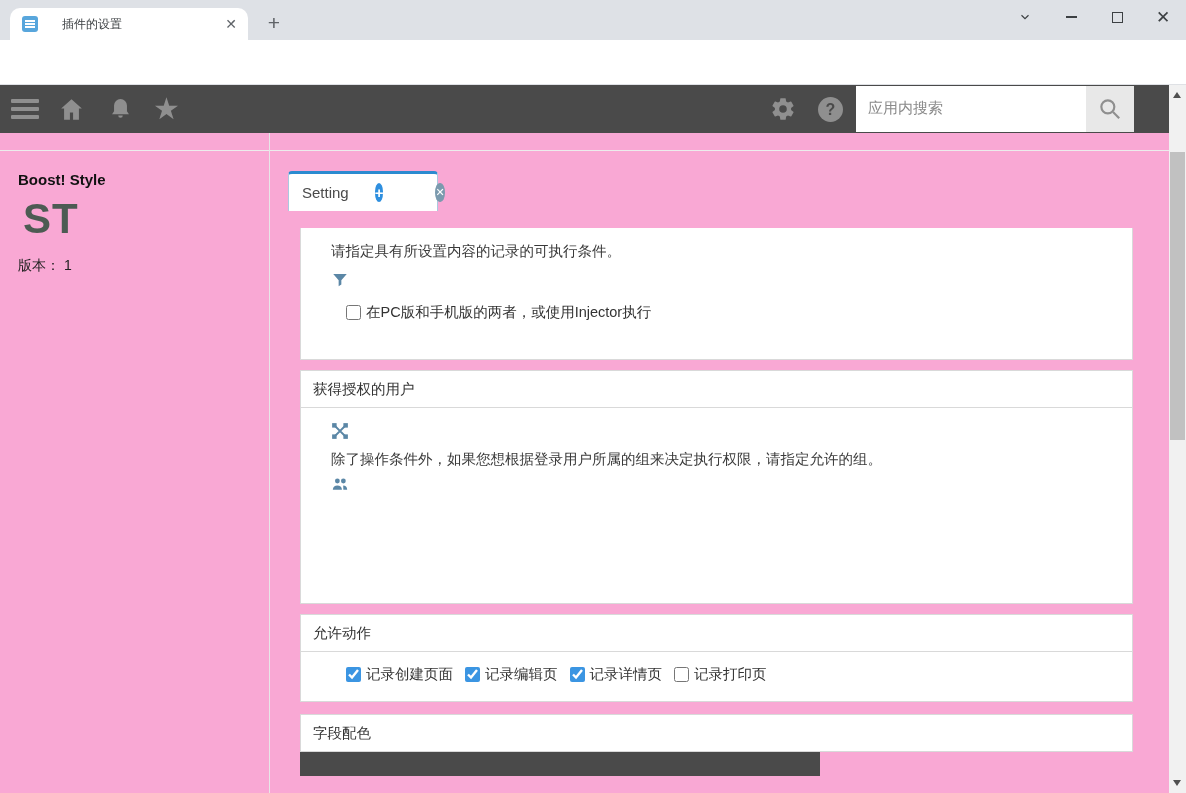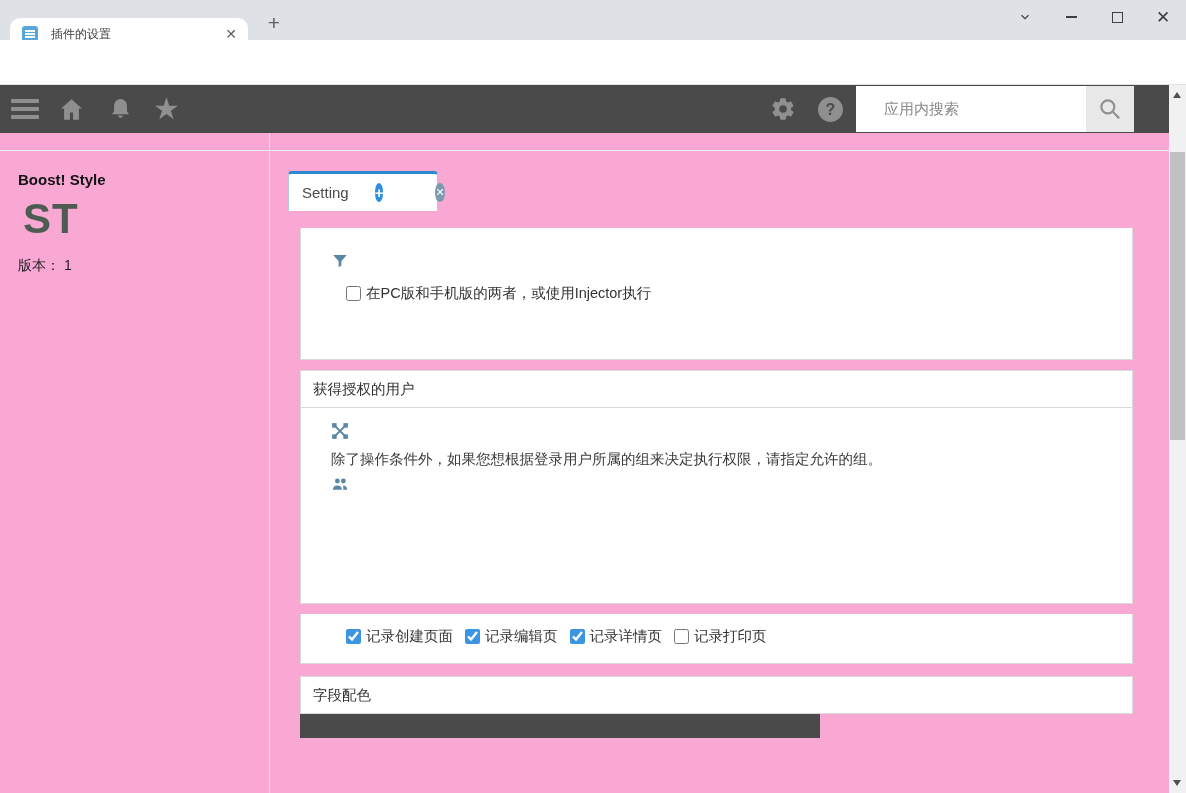--- a/index.html
+++ b/index.html
@@ -7,21 +7,21 @@
   body {
     font-family: "Liberation Sans", "DejaVu Sans", sans-serif;
     position: relative; overflow: hidden; background:#fff; color:#333;
   }
   svg { display:block; }
 
   
   .titlebar { position:absolute; left:0; top:0; width:1186px; height:40px; background:#dee1e6; }
   .tab {
     position:absolute; left:10px; top:8px; width:238px; height:32px; background:#fff;
-    border-radius:10px 10px 0 0; display:flex; align-items:center; padding:0 8px 0 12px; gap:13px;margin-top:10px;
+    border-radius:10px 10px 0 0; display:flex; align-items:center; padding:0 8px 0 12px; gap:24px;
   }
   .favicon { width:16px; height:16px; border-radius:3px; background:#58a6dc; position:relative; flex:0 0 16px; }
   .favicon::before { content:""; position:absolute; left:3px; top:4px; width:10px; height:2px; background:#fff; box-shadow:0 3px 0 #fff, 0 6px 0 #fff; }
   .tab-title { flex:1; font-size:12px; color:#3c4043; white-space:nowrap; overflow:hidden; }
   .tab-close { font-size:14px; color:#5f6368; width:18px; height:18px; line-height:18px; text-align:center; border-radius:50%; }
   .newtab { position:absolute; left:260px; top:10px; width:28px; height:28px; font-size:21px; line-height:26px; text-align:center; color:#5f6368; border-radius:50%; }
   .win-controls { position:absolute; right:0; top:0; height:34px; display:flex; }
   .win-btn { width:46px; height:34px; display:flex; align-items:center; justify-content:center; color:#3c4043; }
   .min-glyph { width:11px; height:2px; background:#3c4043; }
   .max-glyph { width:11px; height:11px; border:1.5px solid #3c4043; }
@@ -42,21 +42,21 @@
 
   
   .app-header { position:absolute; left:0; top:85px; width:1169px; height:48px; background:#4a4a4a; }
   .kicon { position:absolute; top:11px; }
   .hamburger { left:11px; top:14px; width:28px; height:20px; display:flex; flex-direction:column; justify-content:space-between; }
   .hamburger span { height:4px; background:#8f8f8f; border-radius:1px; }
   .k-star { left:153px; top:6px; font-size:30px; color:#8f8f8f; line-height:36px; }
   .qmark { left:818px; top:12px; width:25px; height:25px; border-radius:50%; background:#8f8f8f; color:#4a4a4a; font-size:16px; font-weight:bold; display:flex; align-items:center; justify-content:center; }
   .app-search-input {
     position:absolute; left:856px; top:1px; width:230px; height:46px; border:none; outline:none;
-    padding:0 28px; font-size:15px; color:#333; background:#fff; font-family:Liberation Serif, serif;
+    padding:0 12px; font-size:15px; color:#333; background:#fff; font-family:Liberation Mono, monospace;
   }
   .app-search-input::placeholder { color:#8a8a8a; }
   .app-search-btn { position:absolute; left:1086px; top:1px; width:48px; height:46px; background:#e8e8e8; display:flex; align-items:center; justify-content:center; }
 
   
   .page { position:absolute; left:0; top:133px; width:1169px; height:680px; background:#f9a8d4; }
   .page-topline { position:absolute; left:0; top:17px; width:1169px; height:1px; background:#ececec; }
 
   .sidebar { position:absolute; left:0; top:0; width:270px; height:660px; border-right:1px solid #e7e7e7; }
   .plugin-name { position:absolute; left:18px; top:38px; font-size:15px; font-weight:bold; color:#111; }
@@ -244,20 +244,21 @@
         <path d="M7 1h10v13h-4" fill="#7b9aae"></path>
         <rect x="3" y="5" width="10" height="14" fill="#7b9aae" stroke="#ffffff" stroke-width="1.2"></rect>
       </svg>
       <div class="circle-btn xcircle-btn">✕</div>
     </div>
 
     <div class="sections">
 
       <div class="section sec-op">
         <div class="section-body">
+          <div class="desc">请指定具有所设置内容的记录的可执行条件。</div>
           <svg class="sec-icon" viewBox="0 0 24 24" fill="#5b87a6">
             <path d="M3 4h18l-7.2 8.2V18l-3.6 2.2v-8z"></path>
           </svg>
           <div class="cb-rows">
             <div class="cb-row">
               <label class="cb">
                 <input type="checkbox" style="">
                 <span>在PC版和手机版的两者，或使用Injector执行</span>
               </label>
             </div>
@@ -283,20 +284,21 @@
               <circle cx="8.5" cy="8" r="3.2"></circle>
                 <path d="M2.5 19c0-3 2.7-4.9 6-4.9s6 1.9 6 4.9v.5h-12z"></path>
               <circle cx="16.5" cy="8" r="3.2"></circle>
                 <path d="M16.2 14.1c3.1.1 5.3 2 5.3 4.9v.5h-5z"></path>
             </svg>
           </div>
         </div>
       </div>
 
       <div class="section sec-act">
+        <div class="section-header">允许动作</div>
         <div class="section-body">
           <div class="cb-row">
             <label class="cb">
               <input type="checkbox" checked="" style="">
               <span>记录创建页面</span>
             </label>
             <label class="cb">
               <input type="checkbox" checked="" style="">
               <span>记录编辑页</span>
             </label>

